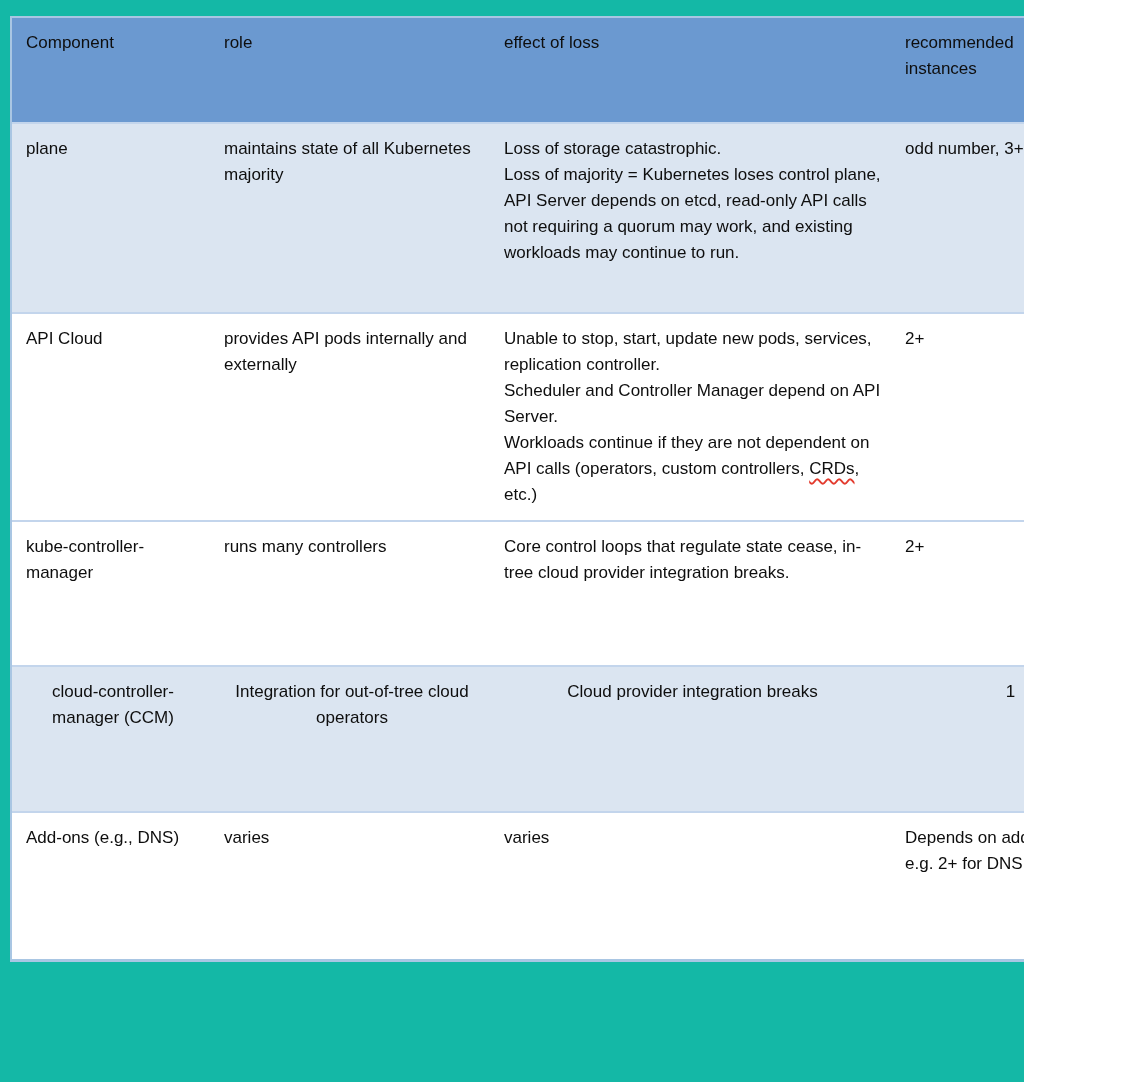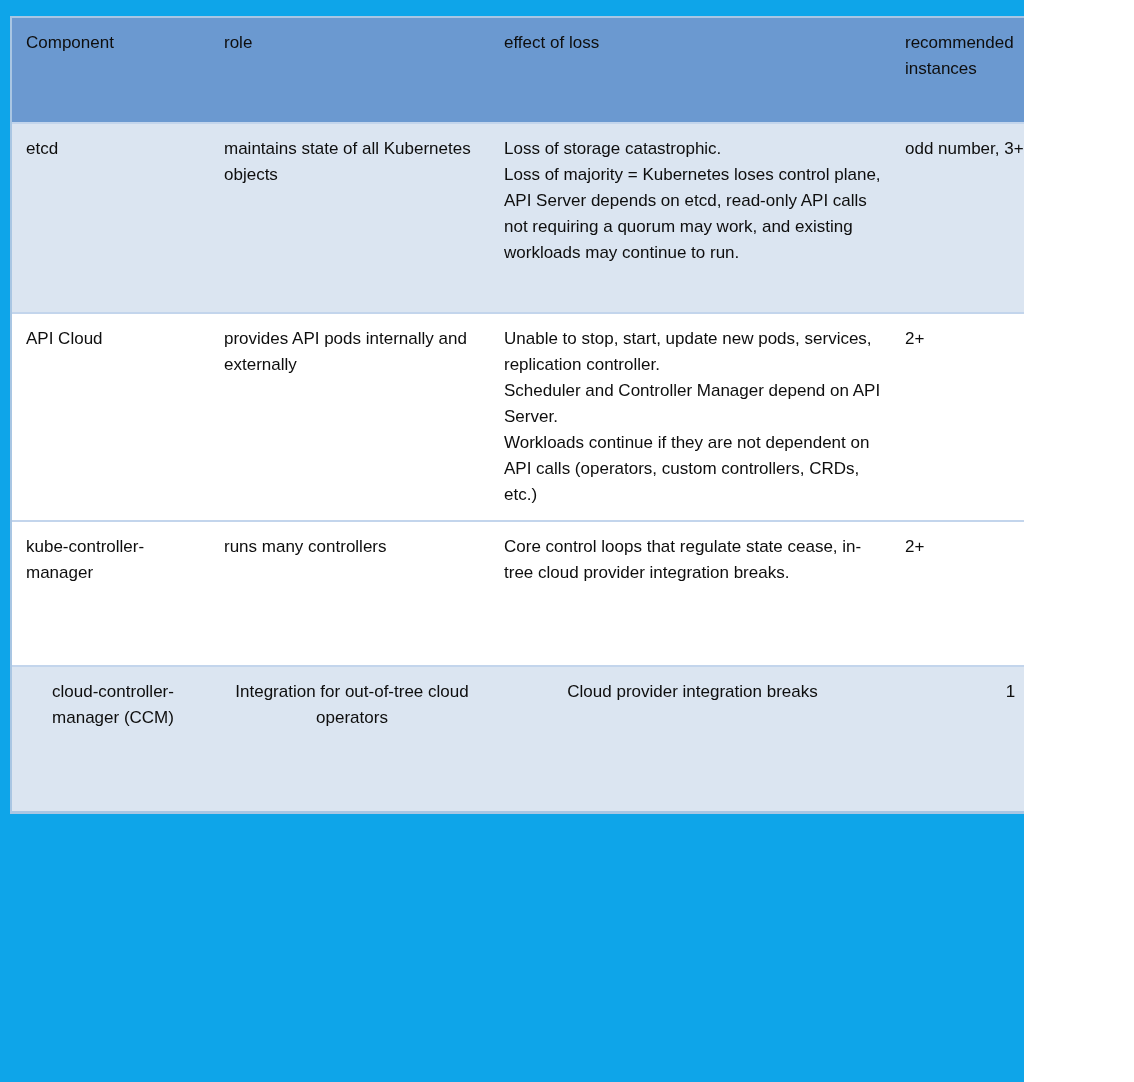--- a/index.html
+++ b/index.html
@@ -6,21 +6,21 @@
     margin: 0;
     padding: 0;
     background: #ffffff;
     font-family: "Liberation Sans", sans-serif;
     color: #0e0e0e;
   }
   .canvas {
     position: relative;
     width: 1024px;
     height: 1082px;
-    background: #0ea5e9;
+    background: #14b8a6;
     overflow: hidden;
   }
   table.k8s-table {
     position: absolute;
     left: 10px;
     top: 16px;
     width: 1114px;
     border-collapse: separate;
     border-spacing: 0;
     table-layout: fixed;
@@ -48,20 +48,21 @@
     background: #ffffff;
   }
   tr.alt td { background: #dbe5f1; }
   tr.r1 td { height: 190px; }
   tr.r2 td { height: 208px; }
   tr.r3 td { height: 113px; }
   tr.r4 td { height: 145px; }
   tr.r5 td { height: 146px; text-align: center; }
   tr.r6 td { height: 148px; }
   .misspell {
+    text-decoration: underline;
     text-decoration-style: wavy;
     text-decoration-color: #e33b2e;
     text-decoration-thickness: 2px;
     text-underline-offset: 4px;
     text-align: center;
   }
 </style>
 </head>
 <body>
 
@@ -77,22 +78,22 @@
       <tr>
         <th>Component</th>
         <th>role</th>
         <th>effect of loss</th>
         <th>recommended
 instances</th>
       </tr>
     </thead>
     <tbody>
       <tr class="alt r1">
-        <td>etcd</td>
-        <td>maintains state of all Kubernetes objects</td>
+        <td>plane</td>
+        <td>maintains state of all Kubernetes majority</td>
         <td>Loss of storage catastrophic.
 Loss of majority = Kubernetes loses control plane, API Server depends on etcd, read-only API calls not requiring a quorum may work, and existing workloads may continue to run.</td>
         <td>odd number, 3+</td>
       </tr>
       <tr class="r2">
         <td>API Cloud</td>
         <td>provides API pods internally and externally</td>
         <td><span>Unable to stop, start, update new pods, services, replication controller.
 Scheduler and Controller Manager depend on API Server.
 Workloads continue if they are not dependent on API calls (operators, custom controllers, </span><span class="misspell">CRDs</span><span>, etc.)</span></td>
@@ -103,15 +104,22 @@
         <td>runs many controllers</td>
         <td>Core control loops that regulate state cease, in-tree cloud provider integration breaks.</td>
         <td>2+</td>
       </tr>
       <tr class="alt r5">
         <td>cloud-controller-manager (CCM)</td>
         <td>Integration for out-of-tree cloud operators</td>
         <td>Cloud provider integration breaks</td>
         <td>1</td>
       </tr>
+      <tr class="r6">
+        <td>Add-ons (e.g., DNS)</td>
+        <td>varies</td>
+        <td>varies</td>
+        <td>Depends on add-on,
+e.g. 2+ for DNS</td>
+      </tr>
     </tbody>
   </table>
 </div>
 
 </body></html>

